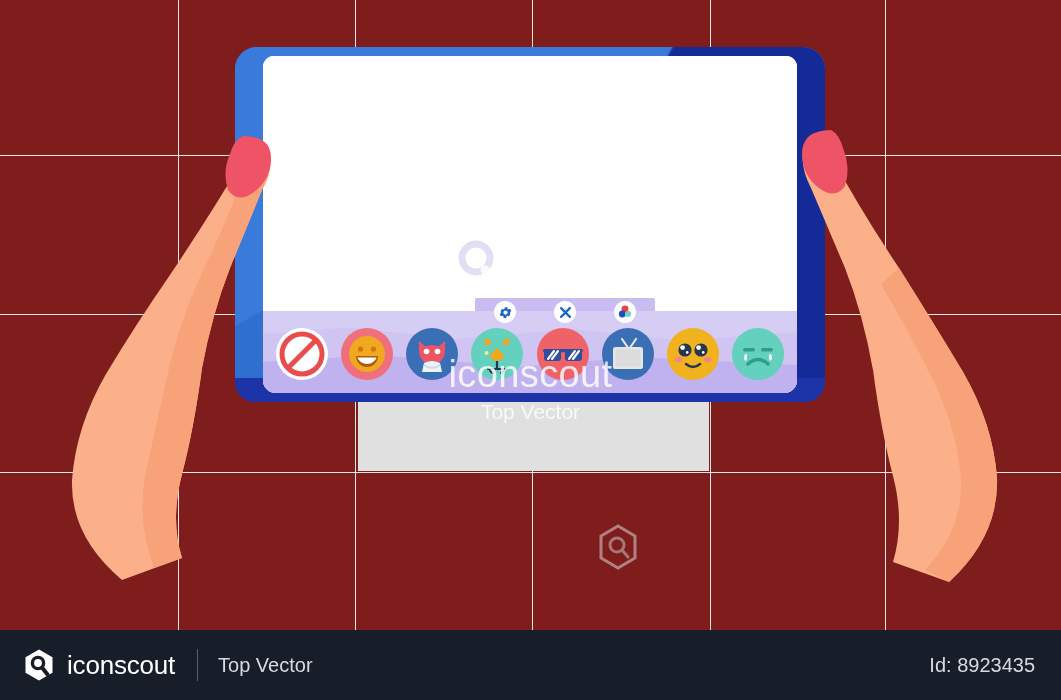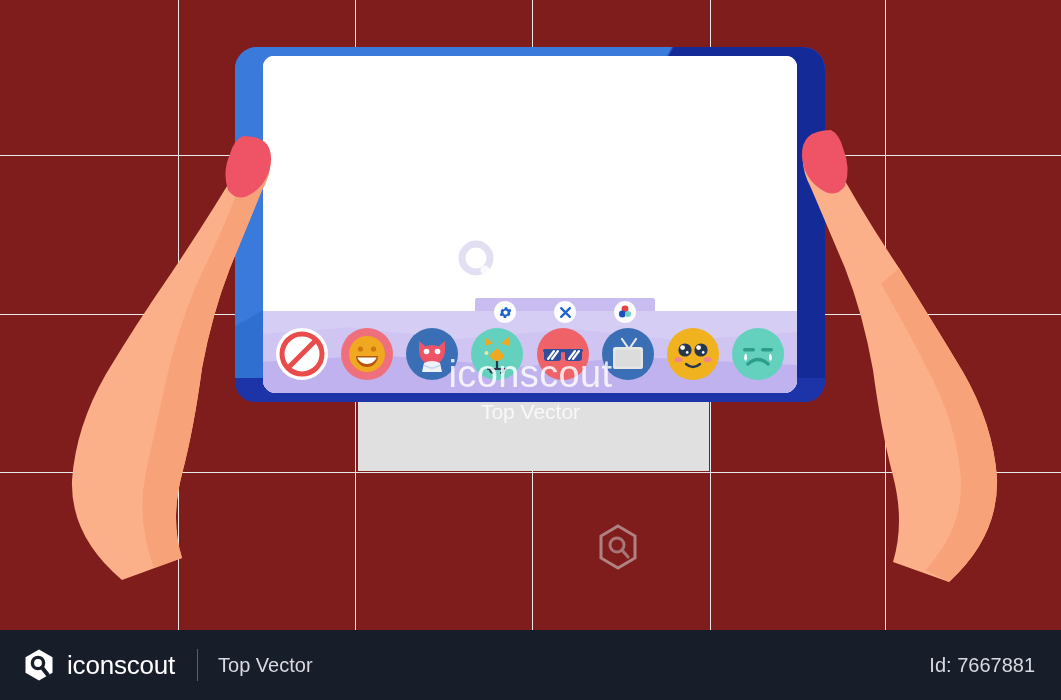--- a/index.html
+++ b/index.html
@@ -307,16 +307,16 @@
         <svg width="34" height="34" viewBox="0 0 34 34">
           <path d="M17 1.5 L30.5 9.2 L30.5 24.8 L17 32.5 L3.5 24.8 L3.5 9.2 Z" fill="#ffffff"></path>
           <circle cx="16" cy="15" r="5.6" fill="none" stroke="#181d2a" stroke-width="3.4"></circle>
           <path d="M20 19.5 L25.5 26.5" stroke="#181d2a" stroke-width="4" stroke-linecap="round"></path>
         </svg>
       </span>
       <span class="name">iconscout</span>
     </div>
     <div class="divider"></div>
     <div class="subtitle">Top Vector</div>
-    <div class="idtext">Id: 7667881</div>
+    <div class="idtext">Id: 8923435</div>
   </div>
 
 </div>
 
 </body></html>

